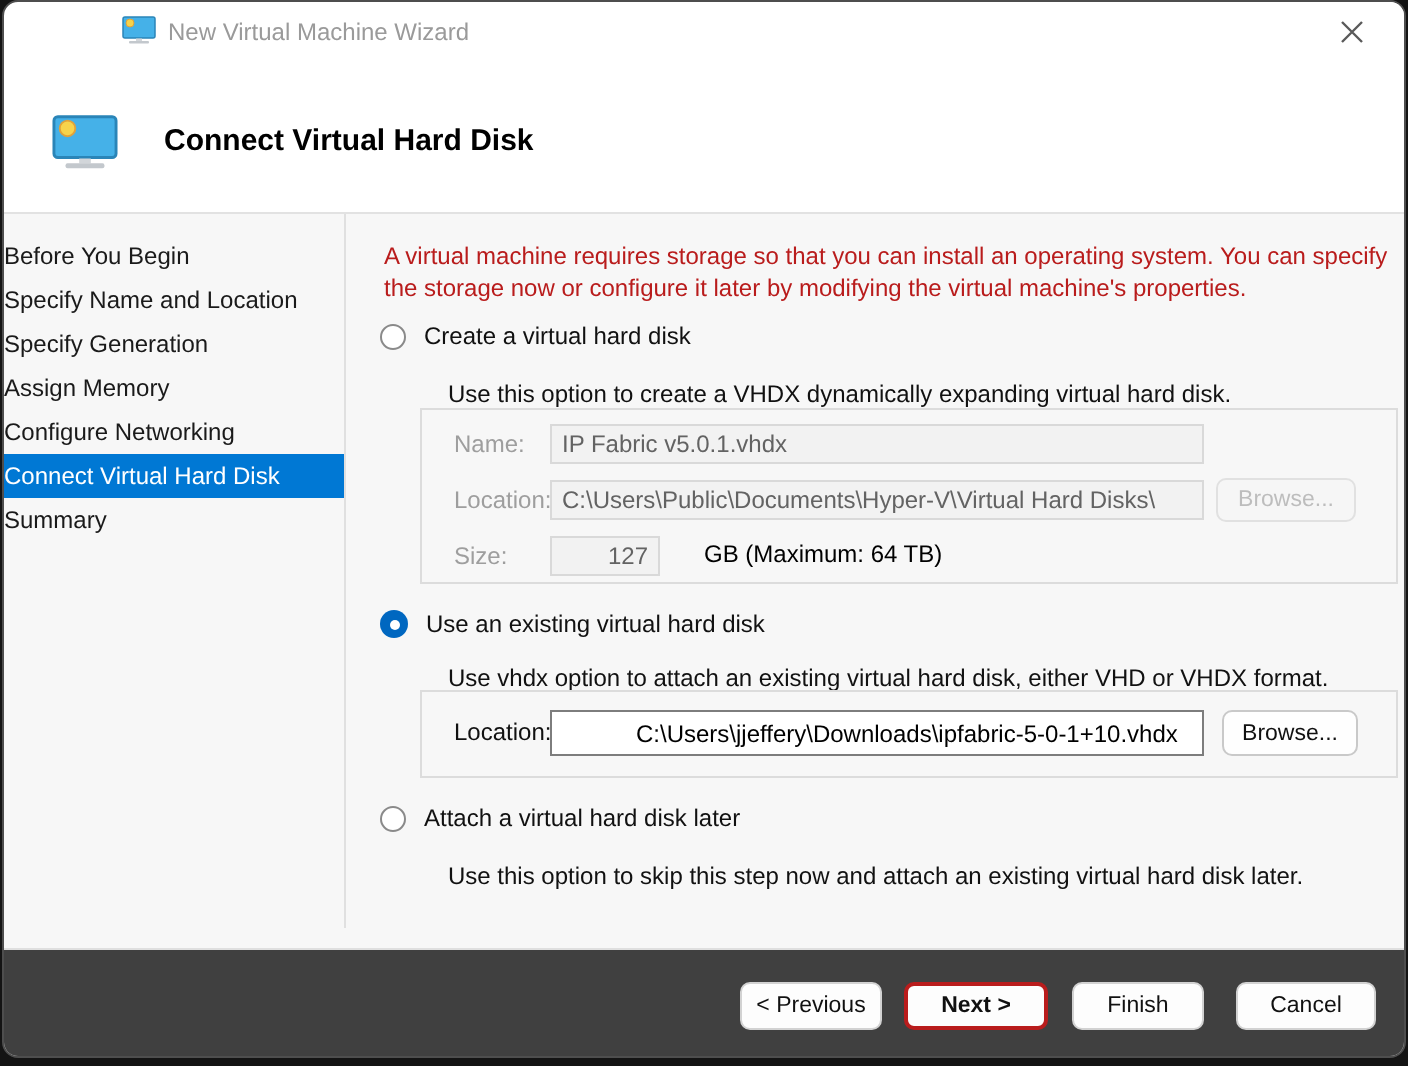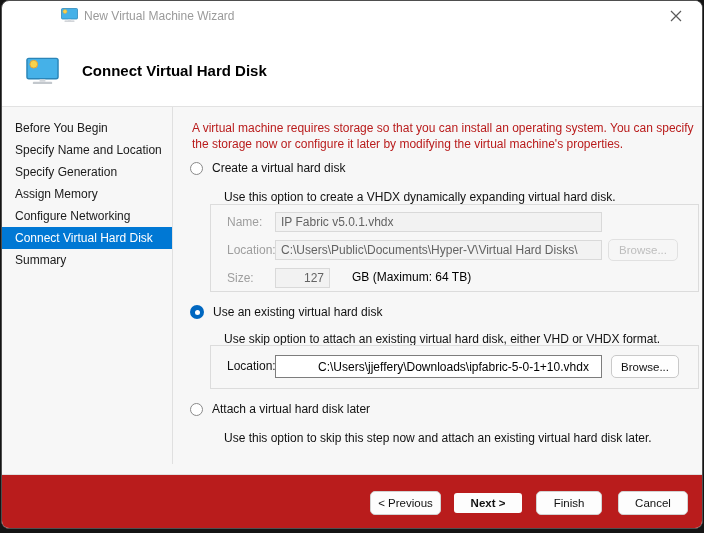--- a/index.html
+++ b/index.html
@@ -27,21 +27,21 @@
   .page-title{position:absolute;left:80px;top:61px;font-size:15px;font-weight:bold;color:#000;margin:0;white-space:nowrap;}
   
   .body-area{
     position:absolute;left:0;right:0;top:105px;bottom:54px;
     background:#f7f7f7;border-top:1px solid #e2e2e2;box-sizing:border-box;
   }
   .sidebar-divider{position:absolute;left:170px;top:106px;width:1px;height:357px;background:#e0e0e0;}
   .sidebar{position:absolute;left:0;top:105px;width:170px;height:370px;}
   .side-item{
     position:absolute;left:0;width:170px;height:22px;line-height:22px;
-    padding-left:13px;font-size:12px;box-sizing:border-box;white-space:nowrap;color:#1a1a1a;
+    font-size:12px;box-sizing:border-box;white-space:nowrap;color:#1a1a1a;
   }
   .side-item.selected{background:#0078d4;color:#fff;}
   
   .content{position:absolute;left:186px;top:105px;width:512px;height:370px;font-size:12px;}
   .intro{position:absolute;left:2px;top:12px;width:506px;margin:2px;line-height:16px;color:#b91c1c;}
   .opt-row{position:absolute;display:flex;align-items:center;gap:9px;height:16px;cursor:default;}
   .radio{width:13px;height:13px;border:1px solid #8a8a8a;border-radius:50%;background:#fff;box-sizing:border-box;flex:0 0 auto;}
   .radio.sel{width:14px;height:14px;background:#0067c0;border:none;position:relative;}
   .radio.sel::after{content:"";position:absolute;left:4.5px;top:4.5px;width:5px;height:5px;background:#fff;border-radius:50%;}
   .opt-label{color:#111;white-space:nowrap;}
@@ -59,21 +59,21 @@
   .tinput.size{text-align:right;}
   .suffix{position:absolute;color:#000;white-space:nowrap;margin-left:12px;}
   .browse{
     position:absolute;font-family:inherit;font-size:11.5px;border-radius:5px;box-sizing:border-box;
   }
   .browse.off{background:#f6f6f6;border:1px solid #e1e1e1;color:#bdbdbd;height:22px;}
   .browse.on{background:#fefefe;border:1px solid #c9c9c9;color:#111;height:23px;cursor:pointer;}
   
   .footer{
     position:absolute;left:0;right:0;bottom:0;height:54px;
-    background:#b91c1c;border-top:1px solid #dfdfdf;box-sizing:border-box;margin-top:40px;
+    background:#404040;border-top:1px solid #dfdfdf;box-sizing:border-box;margin-top:40px;
   }
   .fbtn{
     position:absolute;top:16px;height:24px;background:#fdfdfd;border:1px solid #d2d2d2;
     border-radius:5px;font-size:11.5px;font-family:inherit;color:#111;cursor:pointer;box-sizing:border-box;
   }
   .fbtn.default{border:2px solid #b91c1c;font-weight:bold;}
 </style>
 </head>
 <body>
 
@@ -138,21 +138,21 @@
 
       <span class="fieldlabel" style="left:16px;top:66px">Size:</span>
       <input class="tinput off size" style="left: 64px; top: 63px; width: 55px;" disabled="" value="127">
       <span class="suffix" style="left:129px;top:65px">GB (Maximum: 64 TB)</span>
     </div>
 
     <div class="opt-row" style="left:2px;top:198px">
       <span class="radio sel"></span>
       <span class="opt-label">Use an existing virtual hard disk</span>
     </div>
-    <p class="desc" style="top:214px">Use skip option to attach an existing virtual hard disk, either VHD or VHDX format.</p>
+    <p class="desc" style="top:214px">Use vhdx option to attach an existing virtual hard disk, either VHD or VHDX format.</p>
 
     <div class="groupbox gb2">
       <span class="fieldlabel on" style="left:16px;top:13px">Location:</span>
       <input class="tinput on" style="left: 64px; top: 9px; width: 327px; padding-left: 42px;" value="C:\Users\jjeffery\Downloads\ipfabric-5-0-1+10.vhdx">
       <button class="browse on" style="left:400px;top:9px;width:68px">Browse...</button>
     </div>
 
     <div class="opt-row" style="left:2px;top:295px">
       <span class="radio"></span>
       <span class="opt-label">Attach a virtual hard disk later</span>

